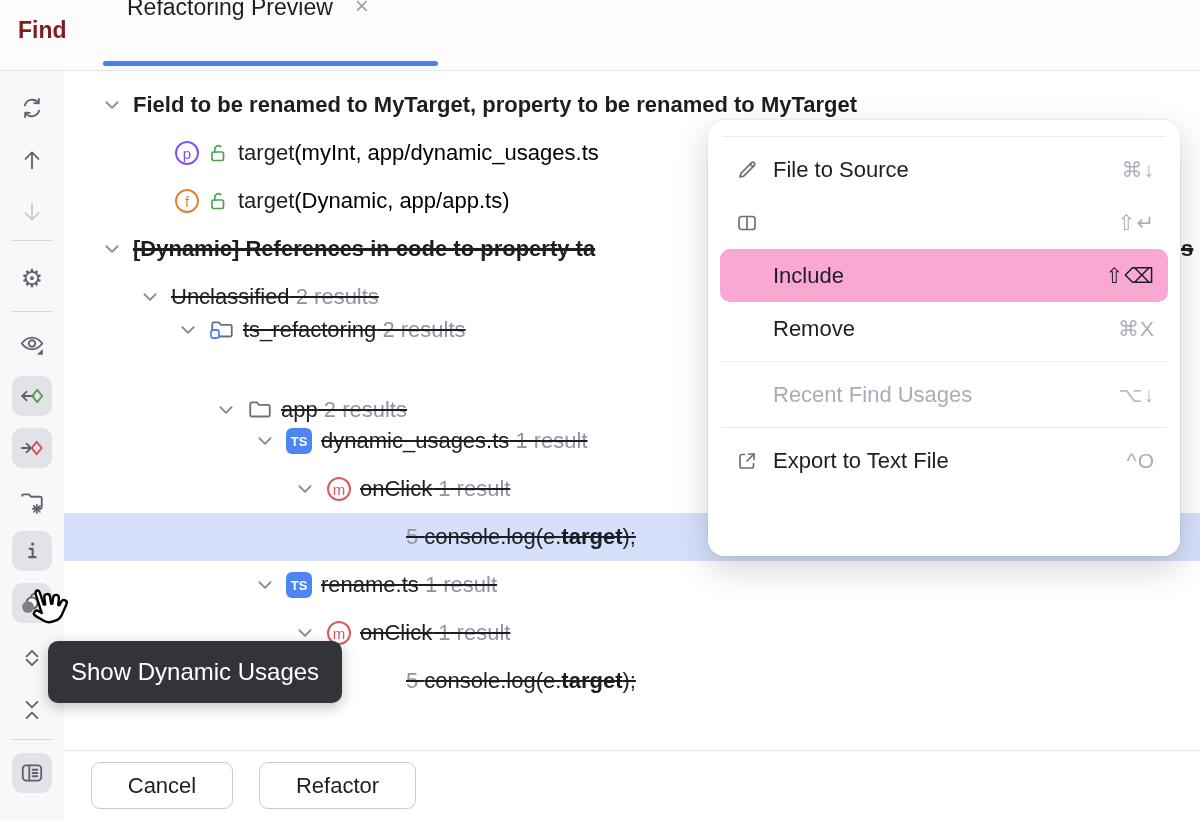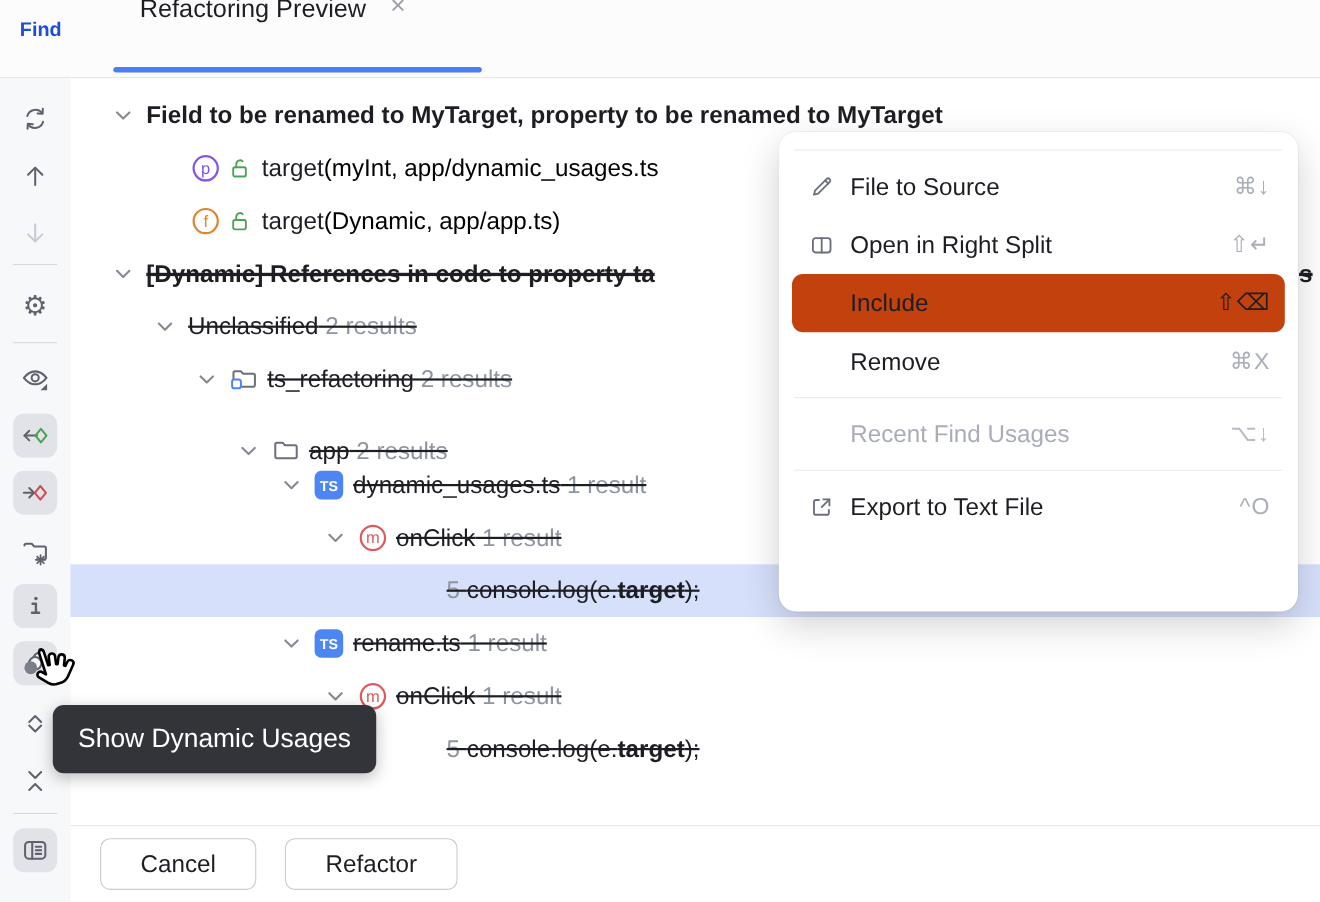--- a/index.html
+++ b/index.html
@@ -2,21 +2,21 @@
 <html><head>
 <meta charset="utf-8">
 <style>
   html,body{margin:0;padding:0;}
   body{width:1200px;height:820px;position:relative;overflow:hidden;
        font-family:"Liberation Sans","DejaVu Sans",sans-serif;
        background:#ffffff;color:#1d1e23;}
 
   
   #header{position:absolute;left:0;top:0;width:1200px;height:70px;background:#fcfcfd;}
-  #win-title{position:absolute;left:18px;top:17px;font-size:18px;font-weight:700;color:#1d4ed8;}
+  #win-title{position:absolute;left:18px;top:17px;font-size:23px;font-weight:700;color:#7f1d1d;}
   #tab{position:absolute;left:103px;top:0;height:70px;display:flex;align-items:flex-start;padding:0 10px 0 24px;cursor:default;}
   #tab-label{font-size:23px;font-weight:500;color:#1d1e23;margin-top:-6px;}
   #tab-close{font-size:24px;color:#9ca0a9;margin-left:22px;margin-top:-6px;line-height:1;}
   #tab-underline{position:absolute;left:103px;top:61px;width:335px;height:5px;border-radius:3px;background:#4c7ef3;}
   #header-divider{position:absolute;left:0;top:70px;width:1200px;height:1px;background:#e4e6ea;}
 
   
   #toolbar{position:absolute;left:0;top:71px;width:64px;height:749px;background:#f7f8fa;}
   .tbtn{position:absolute;left:12px;width:40px;height:40px;border-radius:10px;
         display:flex;align-items:center;justify-content:center;color:#5f626e;}
@@ -50,21 +50,21 @@
   .lineno{color:#8f95a0;}
   .code{color:#1d1e23;}
 
   
   #menu{position:absolute;left:708px;top:120px;width:472px;height:436px;background:#ffffff;border-radius:16px;
         box-shadow:0 12px 34px rgba(0,0,0,.18),0 0 0 1px rgba(0,0,0,.04);z-index:40;padding-top:10px;box-sizing:border-box;}
   .mitem{height:53px;display:flex;align-items:center;font-size:22px;color:#1d1e23;}
   .mitem .mico{width:24px;height:24px;margin-left:27px;margin-right:14px;color:#6c707e;flex:0 0 auto;}
   .mitem .mspacer{width:24px;margin-left:27px;margin-right:14px;flex:0 0 auto;}
   .mitem .msc{margin-left:auto;margin-right:25px;font-size:21px;color:#a9aeb9;letter-spacing:1px;}
-  .mitem.msel{background:#c2410c;border-radius:10px;margin:0 12px;}
+  .mitem.msel{background:#f9a8d4;border-radius:10px;margin:0 12px;}
   .mitem.msel .msc{color:#1d1e23;}
   .mitem.mdis{color:#a9adb8;}
   .mdivider{height:1px;background:#ebecf0;margin:6px 14px;}
 
   
   #tooltip{position:absolute;left:48px;top:641px;height:62px;line-height:62px;padding:0 23px;border-radius:10px;
            background:#323439;color:#ffffff;font-size:24px;z-index:60;box-shadow:0 4px 14px rgba(0,0,0,.25);white-space:nowrap;}
   #cursor{position:absolute;left:24px;top:584px;width:50px;height:50px;z-index:70;}
 
   
@@ -286,21 +286,21 @@
   </div>
   <span class="edge-s b strike-b">s</span>
 
   <div class="trow" style="top:273px;padding-left:77px;">
     <svg class="chev ico">
         <use href="#i-chev"></use>
       </svg>
     <span class="strike"><span class="nm">Unclassified</span><span class="cnt"> 2 results</span></span>
   </div>
 
-  <div class="trow" style="top:321px;padding-left:115px;text-align:center;">
+  <div class="trow" style="top:306px;padding-left:115px;text-align:center;">
     <svg class="chev ico">
         <use href="#i-chev"></use>
       </svg>
     <span class="cicon">
       <svg class="ico" style="width:26px;height:26px;color:#6c707e;overflow:visible;">
         <use href="#i-folder"></use>
         <rect x="2" y="13" width="8" height="8" rx="2.2" style="fill:#fff;stroke:#4d86f2;stroke-width:1.8"></rect>
       </svg>
     </span>
     <span class="strike"><span class="nm">ts_refactoring</span><span class="cnt"> 2 results</span></span>
@@ -369,21 +369,20 @@
     <svg class="mico ico">
         <use href="#i-pencil"></use>
       </svg>
     <span>File to Source</span>
     <span class="msc">⌘↓</span>
   </div>
   <div class="mitem">
     <svg class="mico ico">
         <use href="#i-split"></use>
       </svg>
-    <span>Open in Right Split</span>
     <span class="msc">⇧↵</span>
   </div>
   <div class="mitem msel">
     <span class="mspacer" style="margin-left:15px;"></span>
     <span>Include</span>
     <span class="msc" style="margin-right:13px;">⇧⌫</span>
   </div>
   <div class="mitem">
     <span class="mspacer"></span>
     <span>Remove</span>

